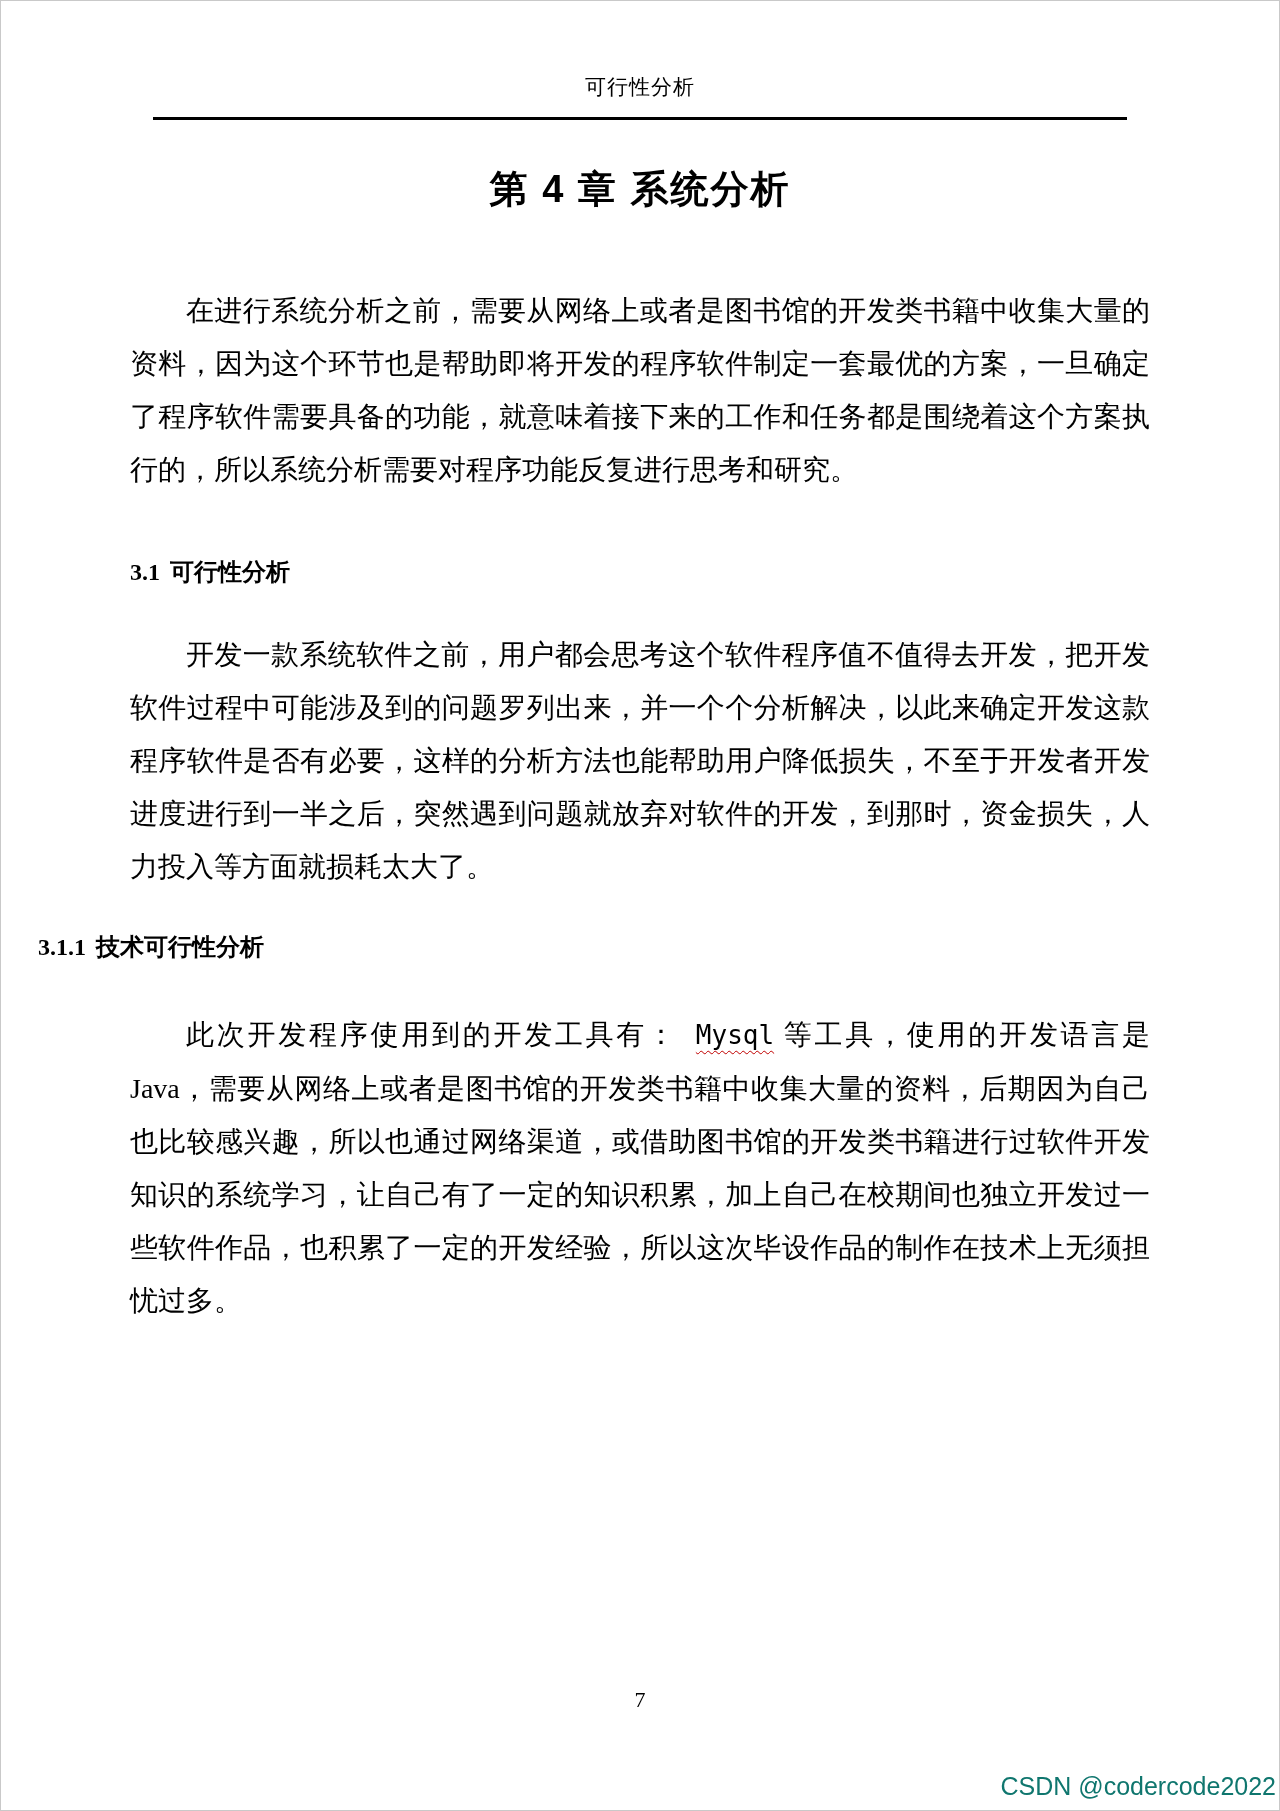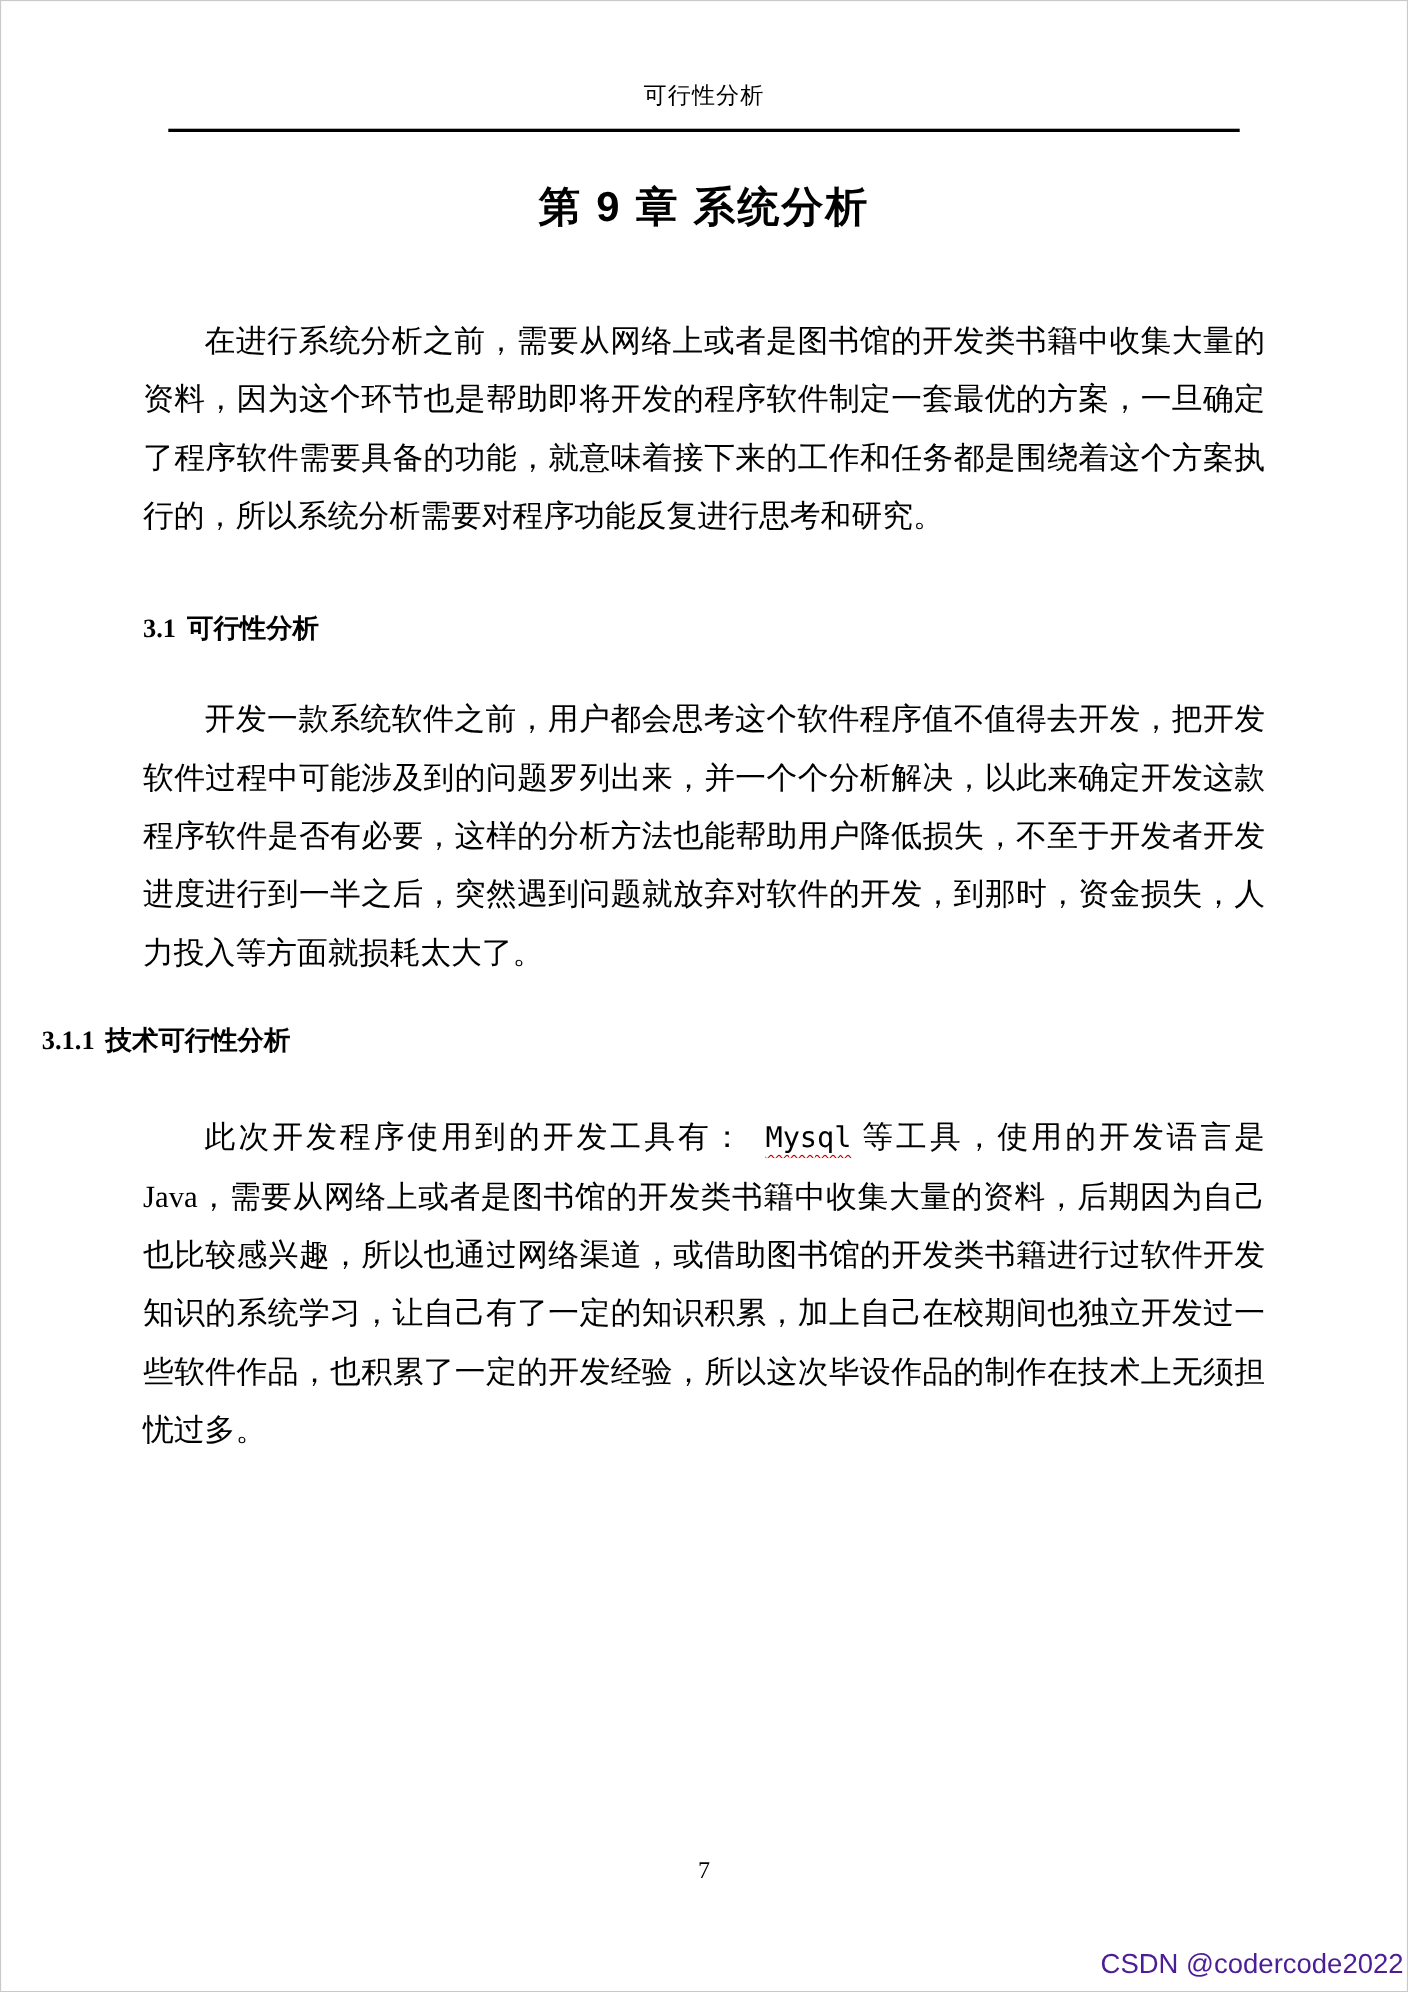--- a/index.html
+++ b/index.html
@@ -88,35 +88,35 @@
     text-align: center;
     font-size: 22px;
     line-height: 26px;
   }
   .watermark {
     position: absolute;
     top: 1771px;
     right: 3px;
     font-size: 25px;
     line-height: 29px;
-    color: #4c1d95;
+    color: #0f766e;
     font-family: "Liberation Sans", "DejaVu Sans", sans-serif;
     white-space: nowrap;
   }
 </style>
 </head>
 <body>
 
 <div class="page">
 
   <div class="doc-header">可行性分析</div>
 
   <div class="header-rule"></div>
 
-  <h1 class="chapter-title">第 9 章 系统分析</h1>
+  <h1 class="chapter-title">第 4 章 系统分析</h1>
 
   <p class="para para-intro">在进行系统分析之前，需要从网络上或者是图书馆的开发类书籍中收集大量的资料，因为这个环节也是帮助即将开发的程序软件制定一套最优的方案，一旦确定了程序软件需要具备的功能，就意味着接下来的工作和任务都是围绕着这个方案执行的，所以系统分析需要对程序功能反复进行思考和研究。</p>
 
   <div class="section-heading heading-l2">
     <span class="sec-num">3.1</span><span class="sec-title">可行性分析</span>
   </div>
 
   <p class="para para-body-1">开发一款系统软件之前，用户都会思考这个软件程序值不值得去开发，把开发软件过程中可能涉及到的问题罗列出来，并一个个分析解决，以此来确定开发这款程序软件是否有必要，这样的分析方法也能帮助用户降低损失，不至于开发者开发进度进行到一半之后，突然遇到问题就放弃对软件的开发，到那时，资金损失，人力投入等方面就损耗太大了。</p>
 
   <div class="section-heading heading-l3">

